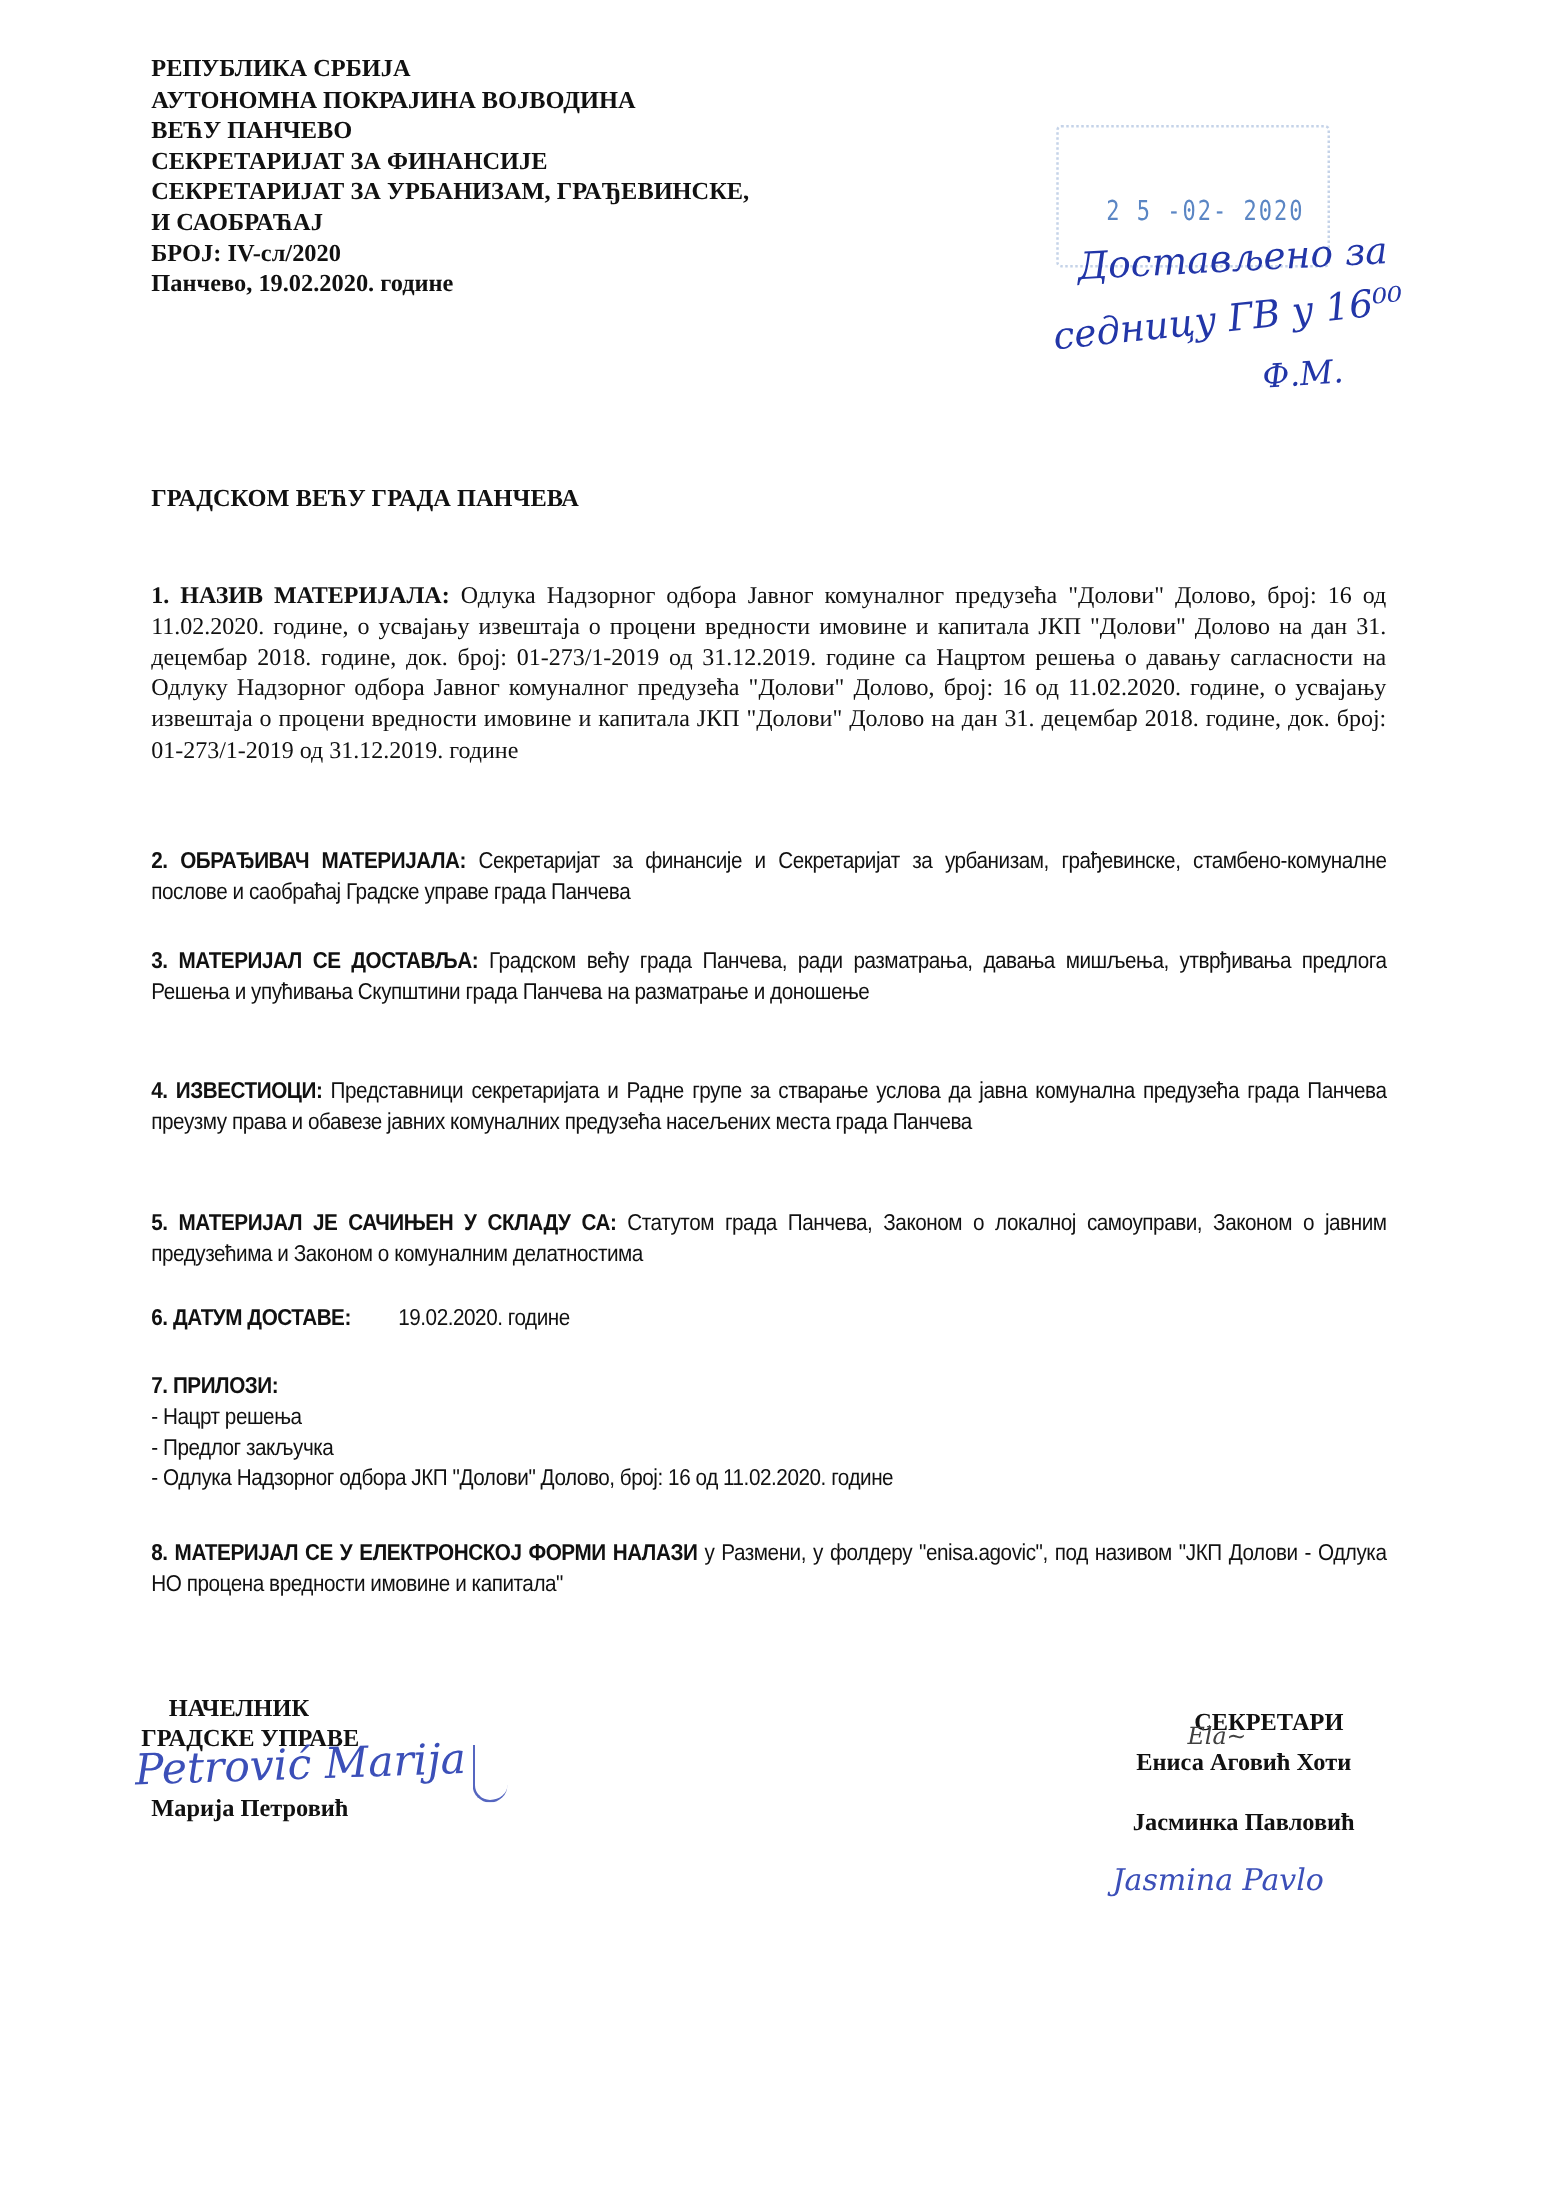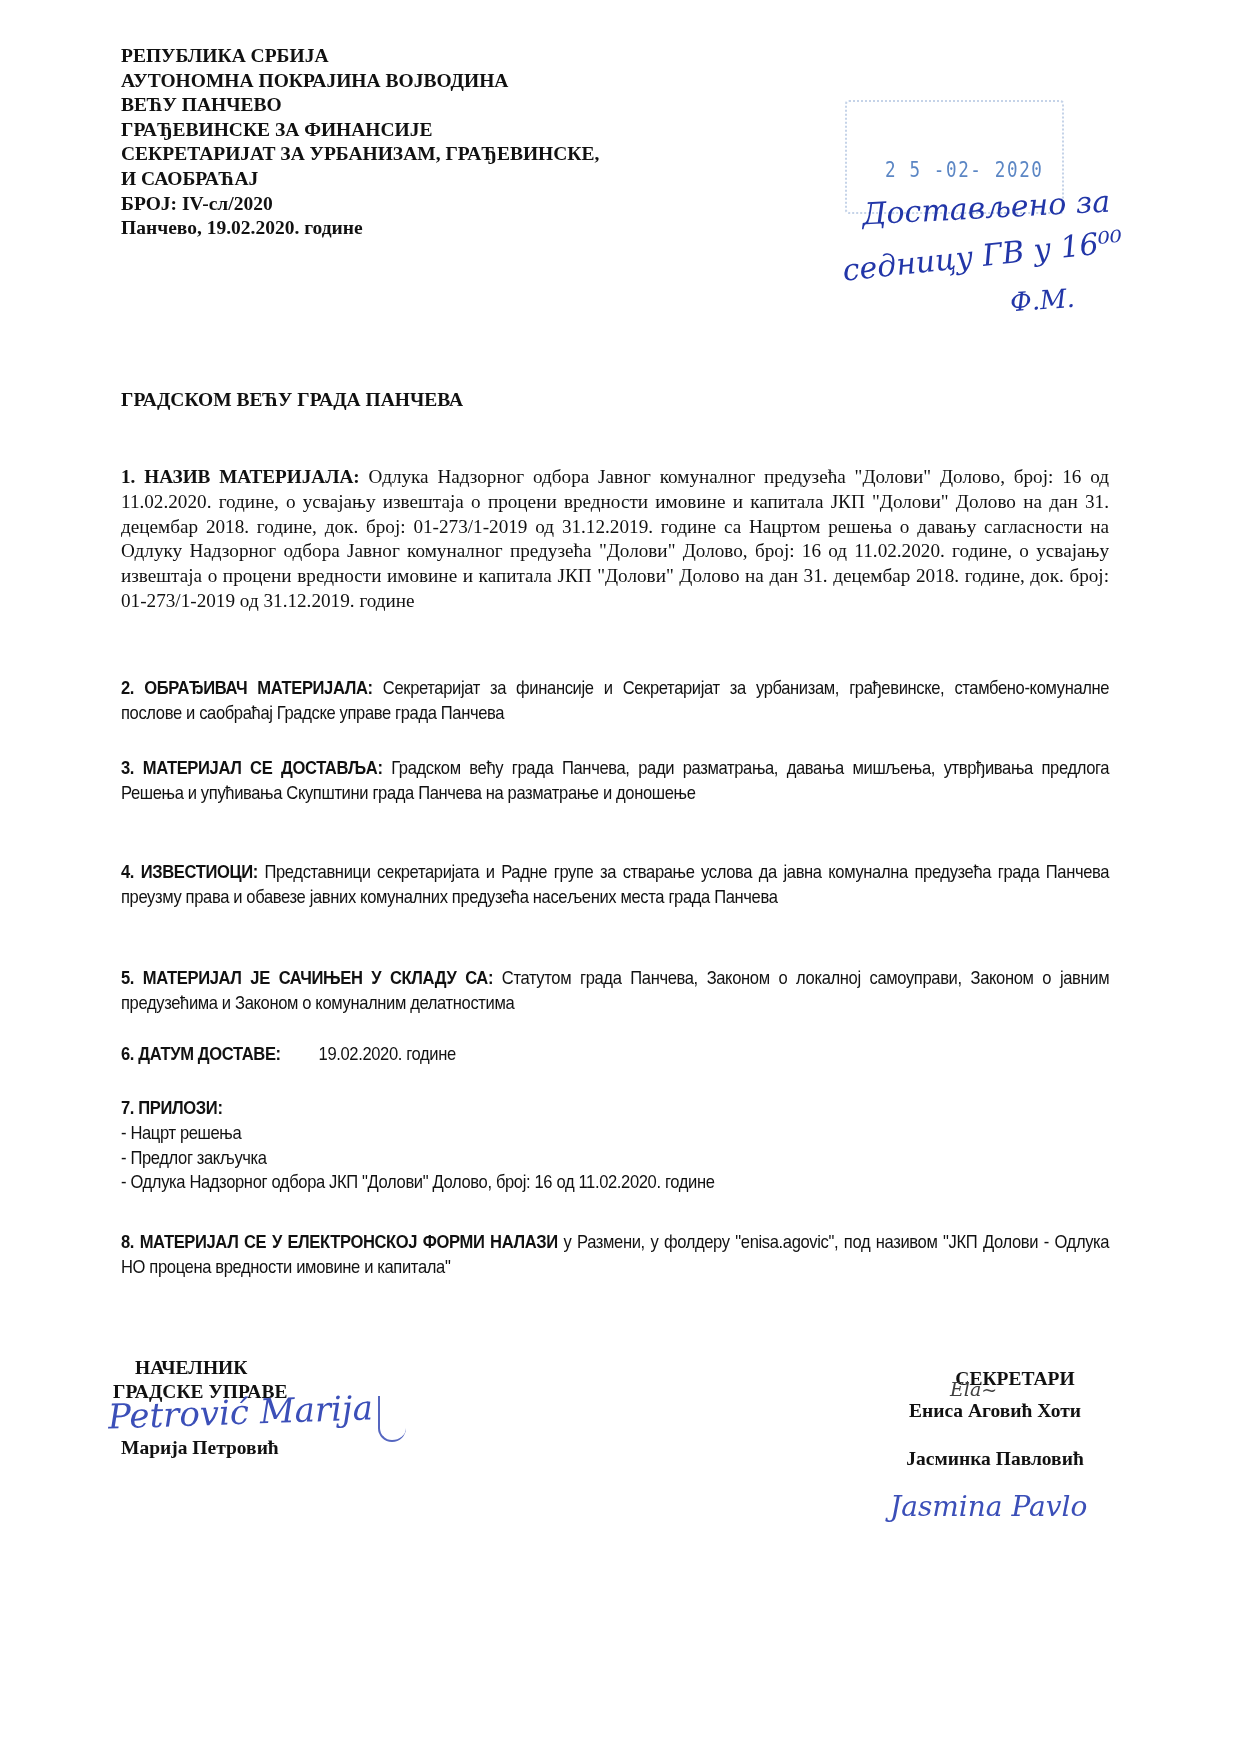--- a/index.html
+++ b/index.html
@@ -160,35 +160,35 @@
       font-size: 19px;
       color: #404040;
       white-space: nowrap;
     }
     .sig-right-scribble2 {
       position: absolute;
       left: 890px;
       top: 1490px;
       font-family: "DejaVu Serif", serif;
       font-style: italic;
-      font-size: 28px;
+      font-size: 24px;
       color: #3b4fb8;
       white-space: nowrap;
     }
   </style>
 </head>
 <body>
 
 <div class="page">
 
   <div class="header-block">
     <div>РЕПУБЛИКА СРБИЈА</div>
     <div>АУТОНОМНА ПОКРАЈИНА ВОЈВОДИНА</div>
     <div>ВЕЋУ ПАНЧЕВО</div>
-    <div>ГРАЂЕВИНСКЕ ЗА ФИНАНСИЈЕ</div>
+    <div>СЕКРЕТАРИЈАТ ЗА ФИНАНСИЈЕ</div>
     <div>СЕКРЕТАРИЈАТ ЗА УРБАНИЗАМ, ГРАЂЕВИНСКЕ,</div>
     <div>И САОБРАЋАЈ</div>
     <div>БРОЈ: IV-сл/2020</div>
     <div>Панчево, 19.02.2020. године</div>
   </div>
 
   <div class="stamp"></div>
   <div class="stamp-date">2 5 -02- 2020</div>
   <div class="handwriting hw1">Достављено за</div>
   <div class="handwriting hw2">седницу ГВ у 16⁰⁰</div>

